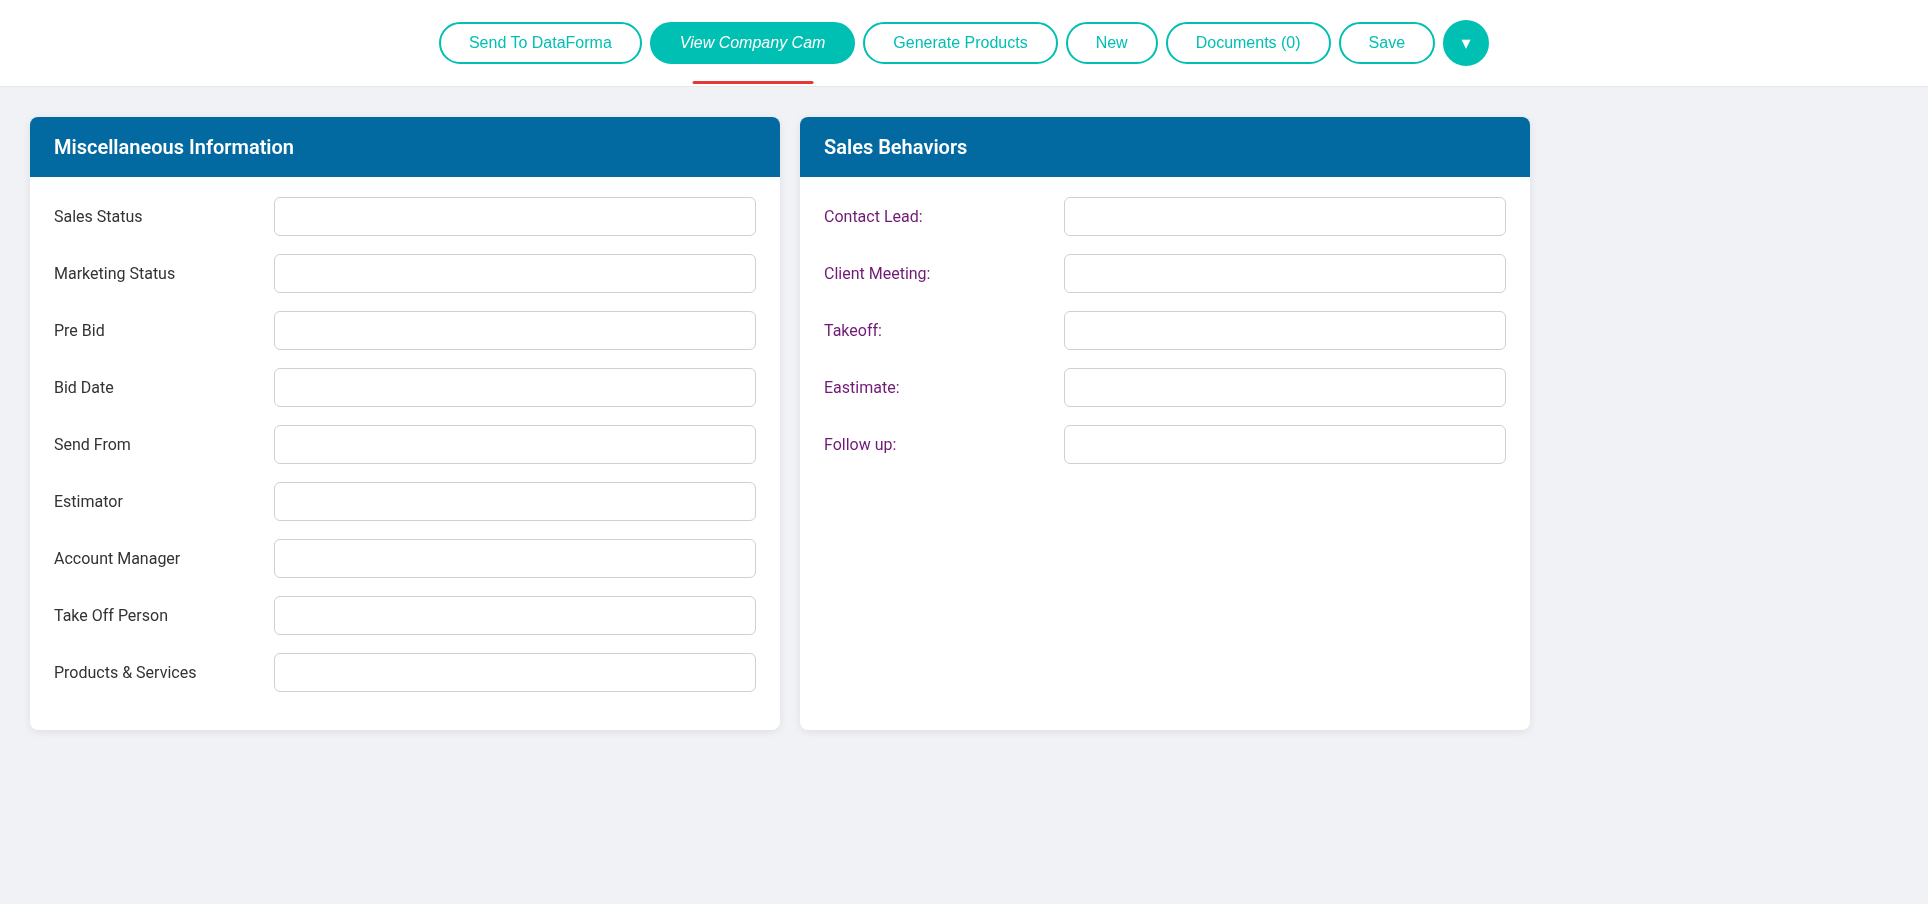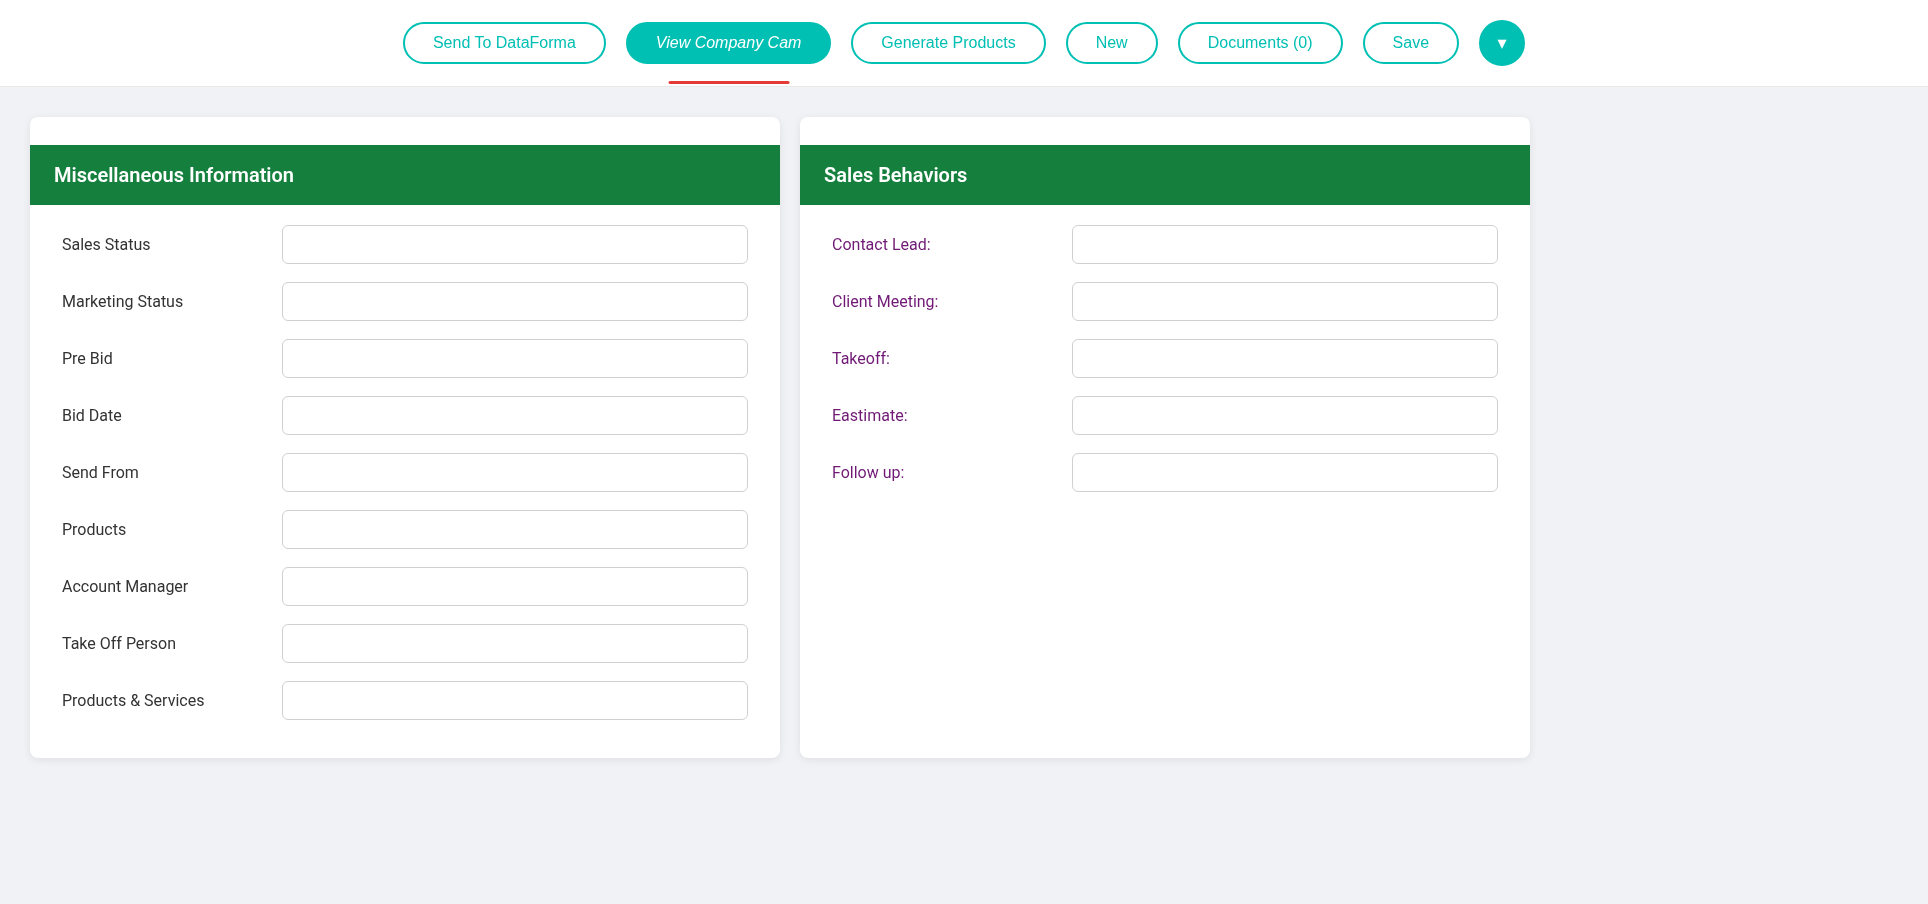--- a/index.html
+++ b/index.html
@@ -14,21 +14,21 @@
       min-height: 904px;
       width: 1928px;
     }
 
     .top-nav {
       display: flex;
       align-items: center;
       justify-content: center;
       padding: 20px 30px;
       background: #fff;
-      gap: 20px;
+      gap: 8px;
       border-bottom: 1px solid #e8e8e8;
     }
 
     .nav-btn {
       border: 2px solid #00bfb3;
       background: #fff;
       color: #00bfb3;
       padding: 10px 28px;
       border-radius: 30px;
       font-size: 16px;
@@ -79,30 +79,29 @@
 
     .panel {
       background: #fff;
       border-radius: 8px;
       box-shadow: 0 2px 8px rgba(0,0,0,0.08);
       overflow: hidden;
       flex: 1;
     }
 
     .panel-header {
-      background: #15803d;
+      background: #0369a1;
       color: #fff;
       padding: 18px 24px;
       font-size: 20px;
       font-weight: 600;
-      margin-top: 28px;
     }
 
     .panel-body {
-      padding: 20px 32px;
+      padding: 20px 24px;
     }
 
     .form-row {
       display: flex;
       align-items: center;
       margin-bottom: 18px;
       gap: 20px;
     }
 
     .form-label {
@@ -180,21 +179,21 @@
         <label class="form-label">Bid Date</label>
         <input class="form-input" type="text" value="" style="">
       </div>
 
       <div class="form-row">
         <label class="form-label">Send From</label>
         <input class="form-input" type="text" value="" style="">
       </div>
 
       <div class="form-row">
-        <label class="form-label">Products</label>
+        <label class="form-label">Estimator</label>
         <input class="form-input" type="text" value="" style="">
       </div>
 
       <div class="form-row">
         <label class="form-label">Account Manager</label>
         <input class="form-input" type="text" value="" style="">
       </div>
 
       <div class="form-row">
         <label class="form-label">Take Off Person</label>

